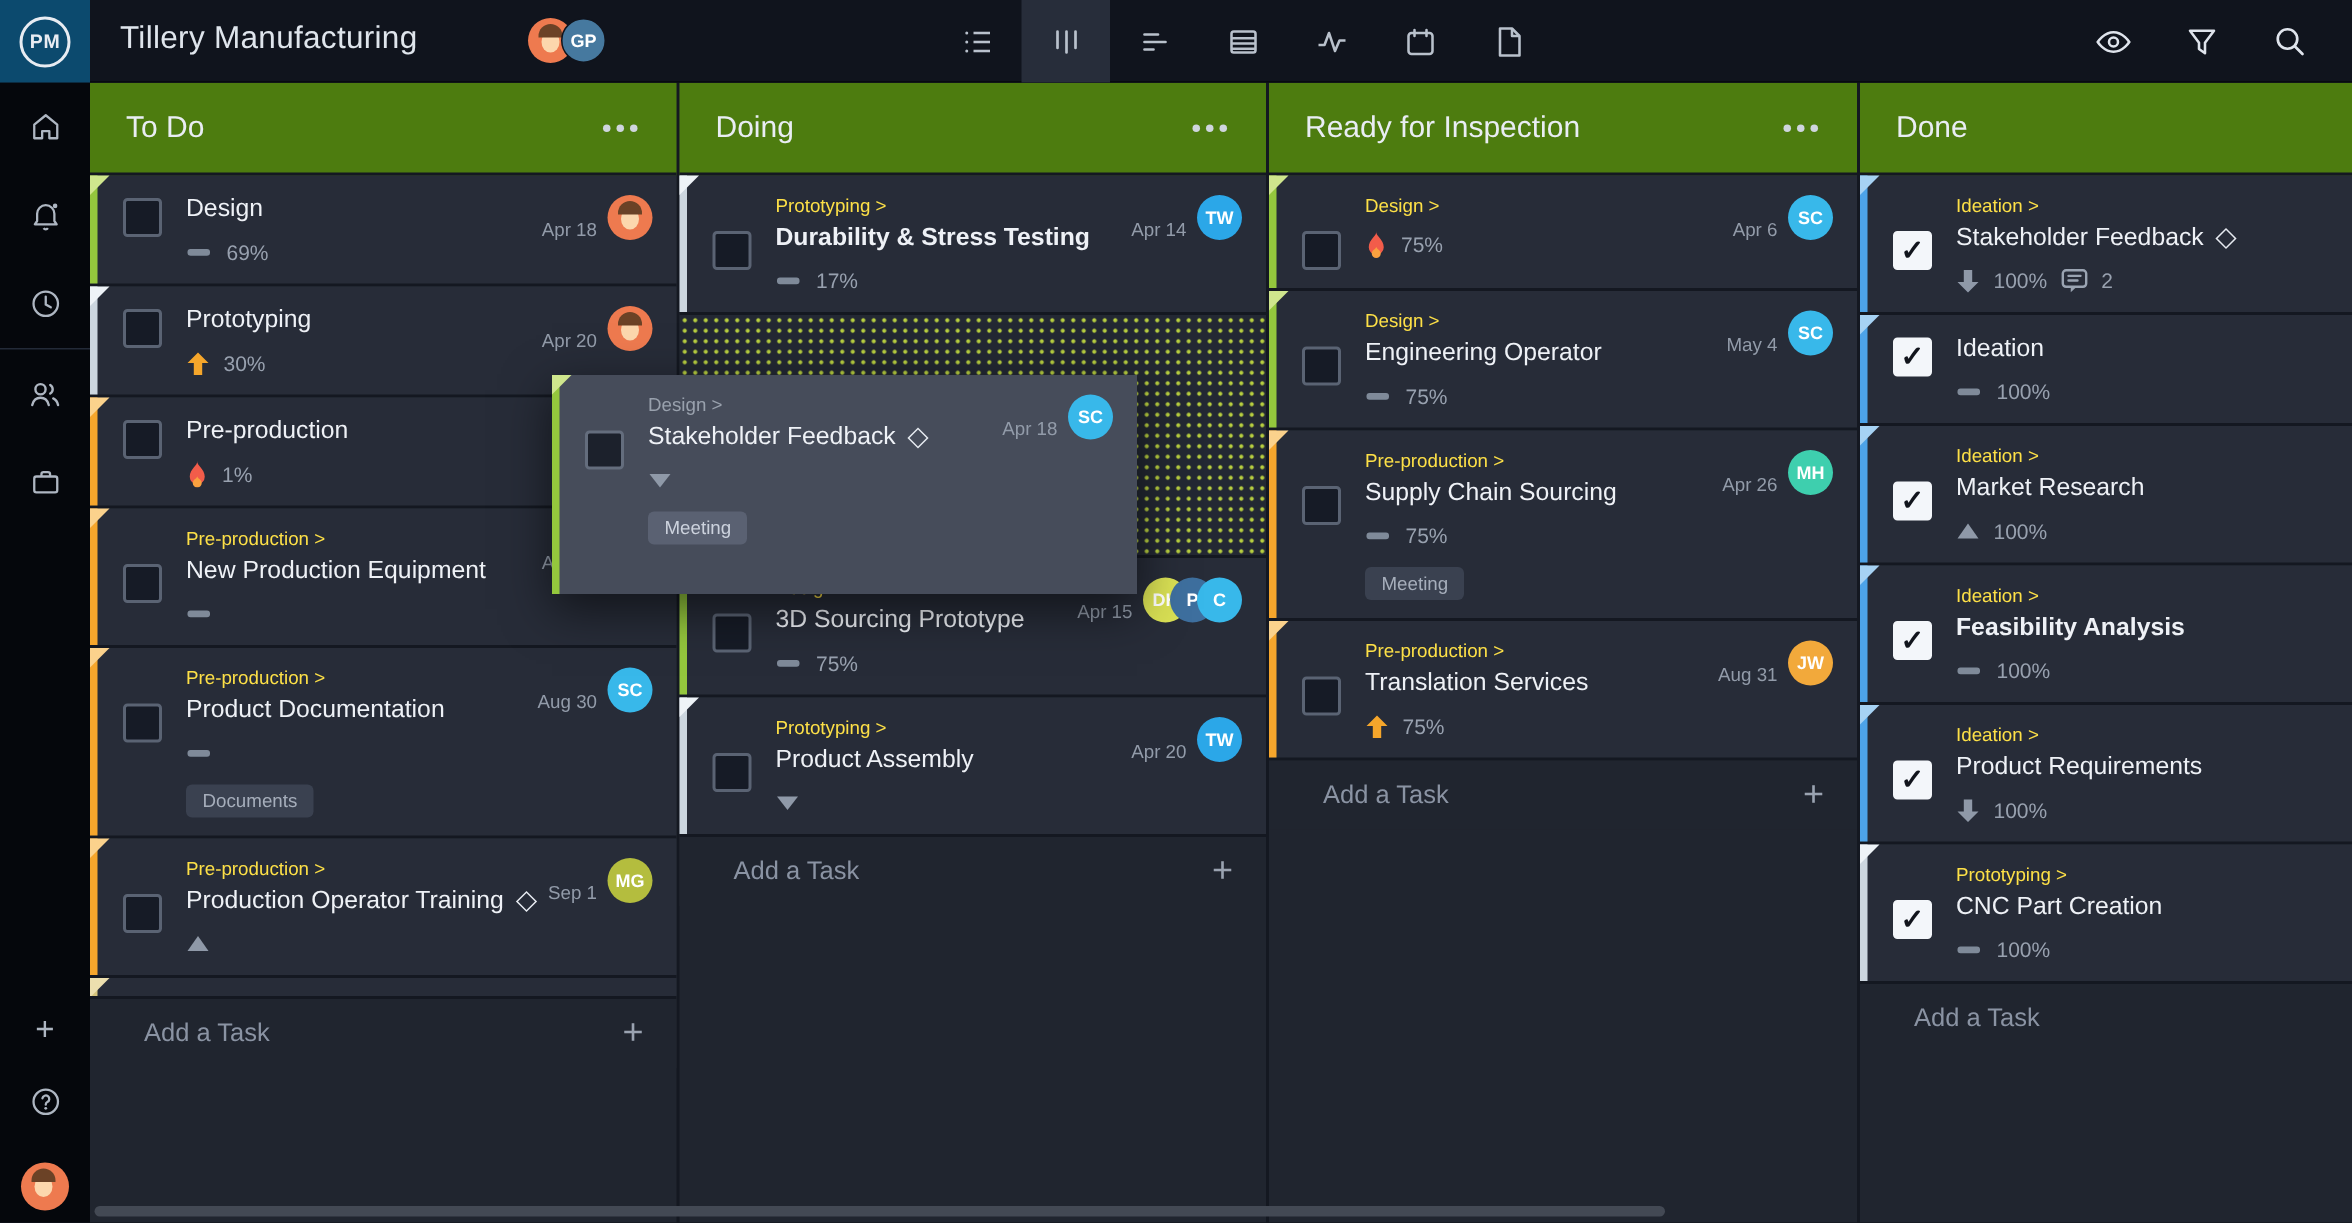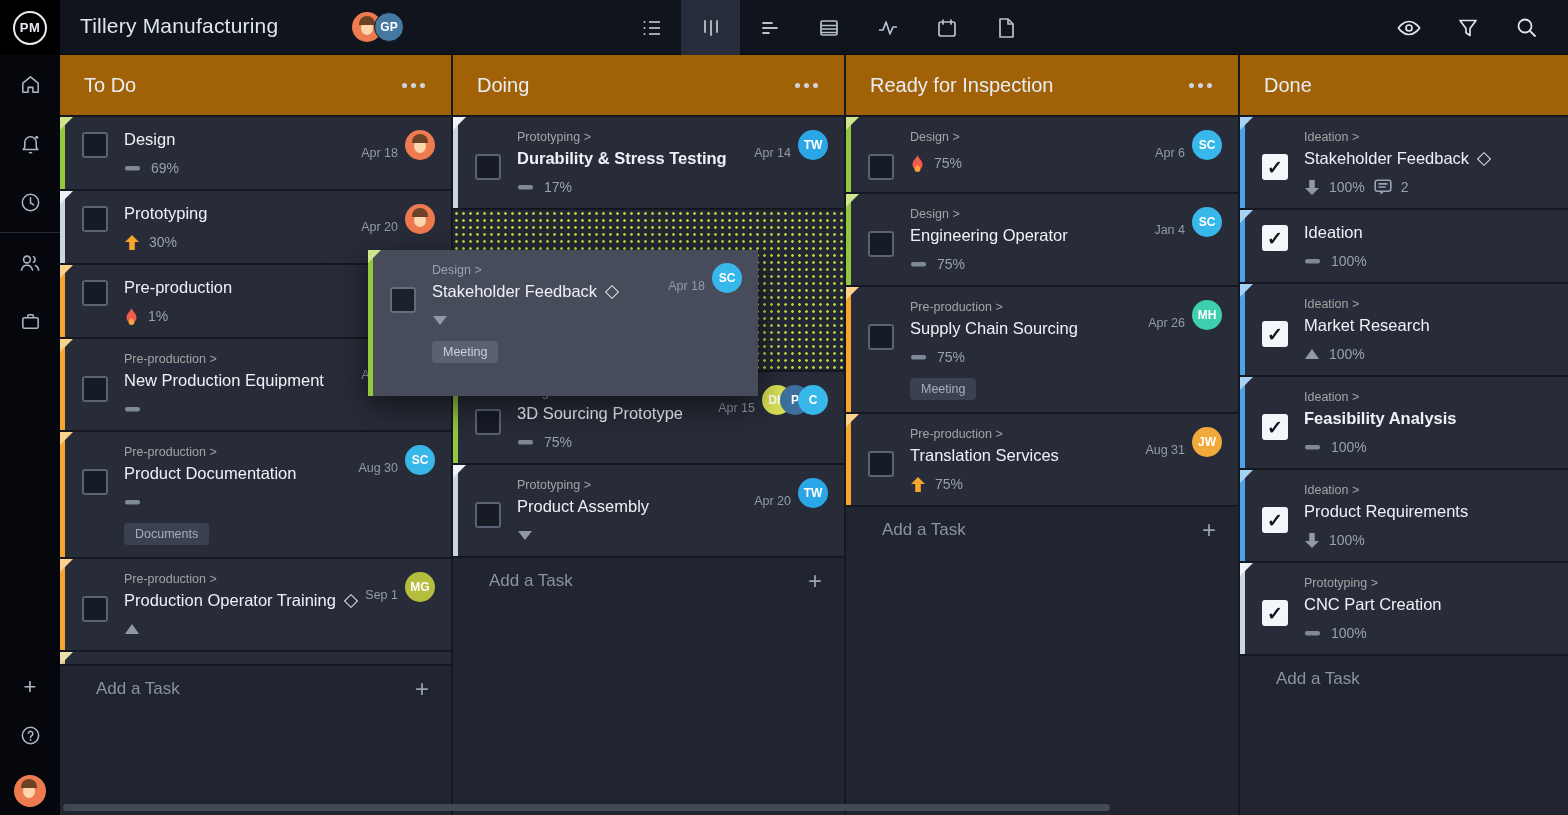--- a/index.html
+++ b/index.html
@@ -1,21 +1,21 @@
 <!DOCTYPE html>
 <html><head>
 <meta charset="utf-8">
 <style>
   * { margin:0; padding:0; box-sizing:border-box; }
   html,body { width:1568px; height:815px; overflow:hidden; background:#141821;
     font-family:"Liberation Sans", sans-serif; }
   
   .topbar { position:absolute; left:0; top:0; width:1568px; height:55px; background:#10141d;
     border-bottom:1px solid #070a10; z-index:60; }
-  .logo-box { position:absolute; left:0; top:0; width:60px; height:55px; background:#000000;
+  .logo-box { position:absolute; left:0; top:0; width:60px; height:55px; background:#0c4a6e;
     display:flex; align-items:center; justify-content:center; }
   .logo { width:34px; height:34px; border:2px solid #e8ecf2; border-radius:50%; color:#e8ecf2;
     font-size:13px; font-weight:bold; display:flex; align-items:center; justify-content:center; letter-spacing:.5px;}
   .proj-title { position:absolute; left:80px; top:14px; font-size:21px; color:#dfe5ec; letter-spacing:.2px; }
   .hdr-avatars { position:absolute; left:352px; top:12px; display:flex; }
   .av { width:30px; height:30px; border-radius:50%; display:inline-flex; align-items:center; justify-content:center;
     font-size:12px; font-weight:bold; color:#fff; position:relative; flex:none; }
   .av.face { background:#ee7a4f; overflow:hidden; }
   .av.face::after { content:''; position:absolute; top:4px; left:7px; width:16px; height:9px;
     border-radius:8px 8px 0 0; background:#6b4226; }
@@ -31,21 +31,21 @@
   .ricon { width:59px; height:55px; display:flex; align-items:center; justify-content:center; }
   
   .sidebar { position:absolute; left:0; top:55px; width:60px; bottom:0; background:#05070c; z-index:55; }
   .sicon { width:60px; height:59px; display:flex; align-items:center; justify-content:center; }
   .sdiv { height:1px; background:#232a38; margin:0 0; }
   .side-bottom { position:absolute; bottom:8px; left:0; width:60px; display:flex; flex-direction:column; align-items:center; gap:24px;}
   .plus-glyph { color:#aeb6c2; font-size:22px; font-weight:300; }
   
   .board { position:absolute; left:60px; top:55px; right:0; bottom:0; background:#141821; overflow:hidden; }
   .column { position:absolute; top:0; bottom:0; background:#20252f; }
-  .col-header { height:62px; background:#a16207; border-bottom:2px solid #141821; display:flex;
+  .col-header { height:62px; background:#4d7c0f; border-bottom:2px solid #141821; display:flex;
     align-items:center; justify-content:space-between; padding:0 24px 0 24px;text-align:center; }
   .col-title { font-size:20px; color:#e9edf3; font-weight:500; }
   .col-menu { display:flex; gap:4px; cursor:pointer; padding:6px 2px; }
   .col-menu i { width:5px; height:5px; border-radius:50%; background:#cfd5de; }
   
   .card { position:relative; background:#272c38; border-bottom:2px solid #141821; padding:13px 16px 12px 16px;
     display:flex; align-items:flex-start; }
   .accent { position:absolute; left:0; top:0; bottom:0; width:5px; background:var(--ac); }
   .fold { position:absolute; left:0; top:0; width:0; height:0;
     border-top:13px solid var(--acl); border-right:13px solid transparent; }
@@ -53,21 +53,21 @@
   .accent-silver { --ac:#ccd6df; --acl:#eef3f7; }
   .accent-orange { --ac:#f6a62c; --acl:#fbd28c; }
   .accent-blue   { --ac:#4da3e8; --acl:#a6d2f3; }
   .accent-tan    { --ac:#d5c47c; --acl:#ecdfae; }
   .chk { width:26px; height:26px; border:2px solid #5a6373; border-radius:3px; background:#161b26;
     margin:2px 16px 0 6px; flex:none; cursor:pointer; }
   .card.has-crumb .chk { margin-top:24px; }
   .chk.checked { background:#f3f6fa; border-color:#f3f6fa; color:#11141c; font-size:19px; font-weight:bold;
     display:flex; align-items:center; justify-content:center; }
   .cbody { flex:1; min-width:0; }
-  .crumb { font-size:12.5px; color:#a3a3a3; margin-bottom:5px; }
+  .crumb { font-size:12.5px; color:#fde047; margin-bottom:5px; }
   .trow { display:flex; align-items:center; }
   .ttl { font-size:16.5px; color:#eef1f6; }
   .ttl.b { font-weight:bold; }
   .dia { width:10px; height:10px; border:1.5px solid #e6eaf0; transform:rotate(45deg); margin-left:10px; flex:none; }
   .meta { display:flex; align-items:center; gap:9px; margin-top:10px; height:18px; }
   .pct { font-size:14px; color:#98a1af; }
   .tagrow { margin-top:12px; }
   .tag { display:inline-block; background:#3a4150; color:#a6aebb; font-size:12.5px; padding:4px 11px; border-radius:4px; }
   .cright { display:flex; flex-direction:row; align-items:flex-end; gap:7px; margin-left:8px; flex:none; }
   .date { font-size:12.5px; color:#929ba9; white-space:nowrap; }
@@ -494,21 +494,21 @@
               <span class="ttl">Engineering Operator</span>
             </div>
             <div class="meta">
               <svg class="pri" width="18" height="16" viewBox="0 0 18 16">
                 <rect x="1" y="6" width="15" height="4.5" rx="2" fill="#7f8a99"></rect>
               </svg>
               <span class="pct">75%</span>
             </div>
           </div>
           <div class="cright">
-            <span class="date">Jan 4</span>
+            <span class="date">May 4</span>
             <div class="avgrp">
               <span class="av lt" style="background:#38b8ea">SC</span>
             </div>
           </div>
         </div>
         <div class="card accent-orange has-crumb">
           <span class="accent"></span>
           <span class="fold"></span>
           <div class="chk"></div>
           <div class="cbody">

